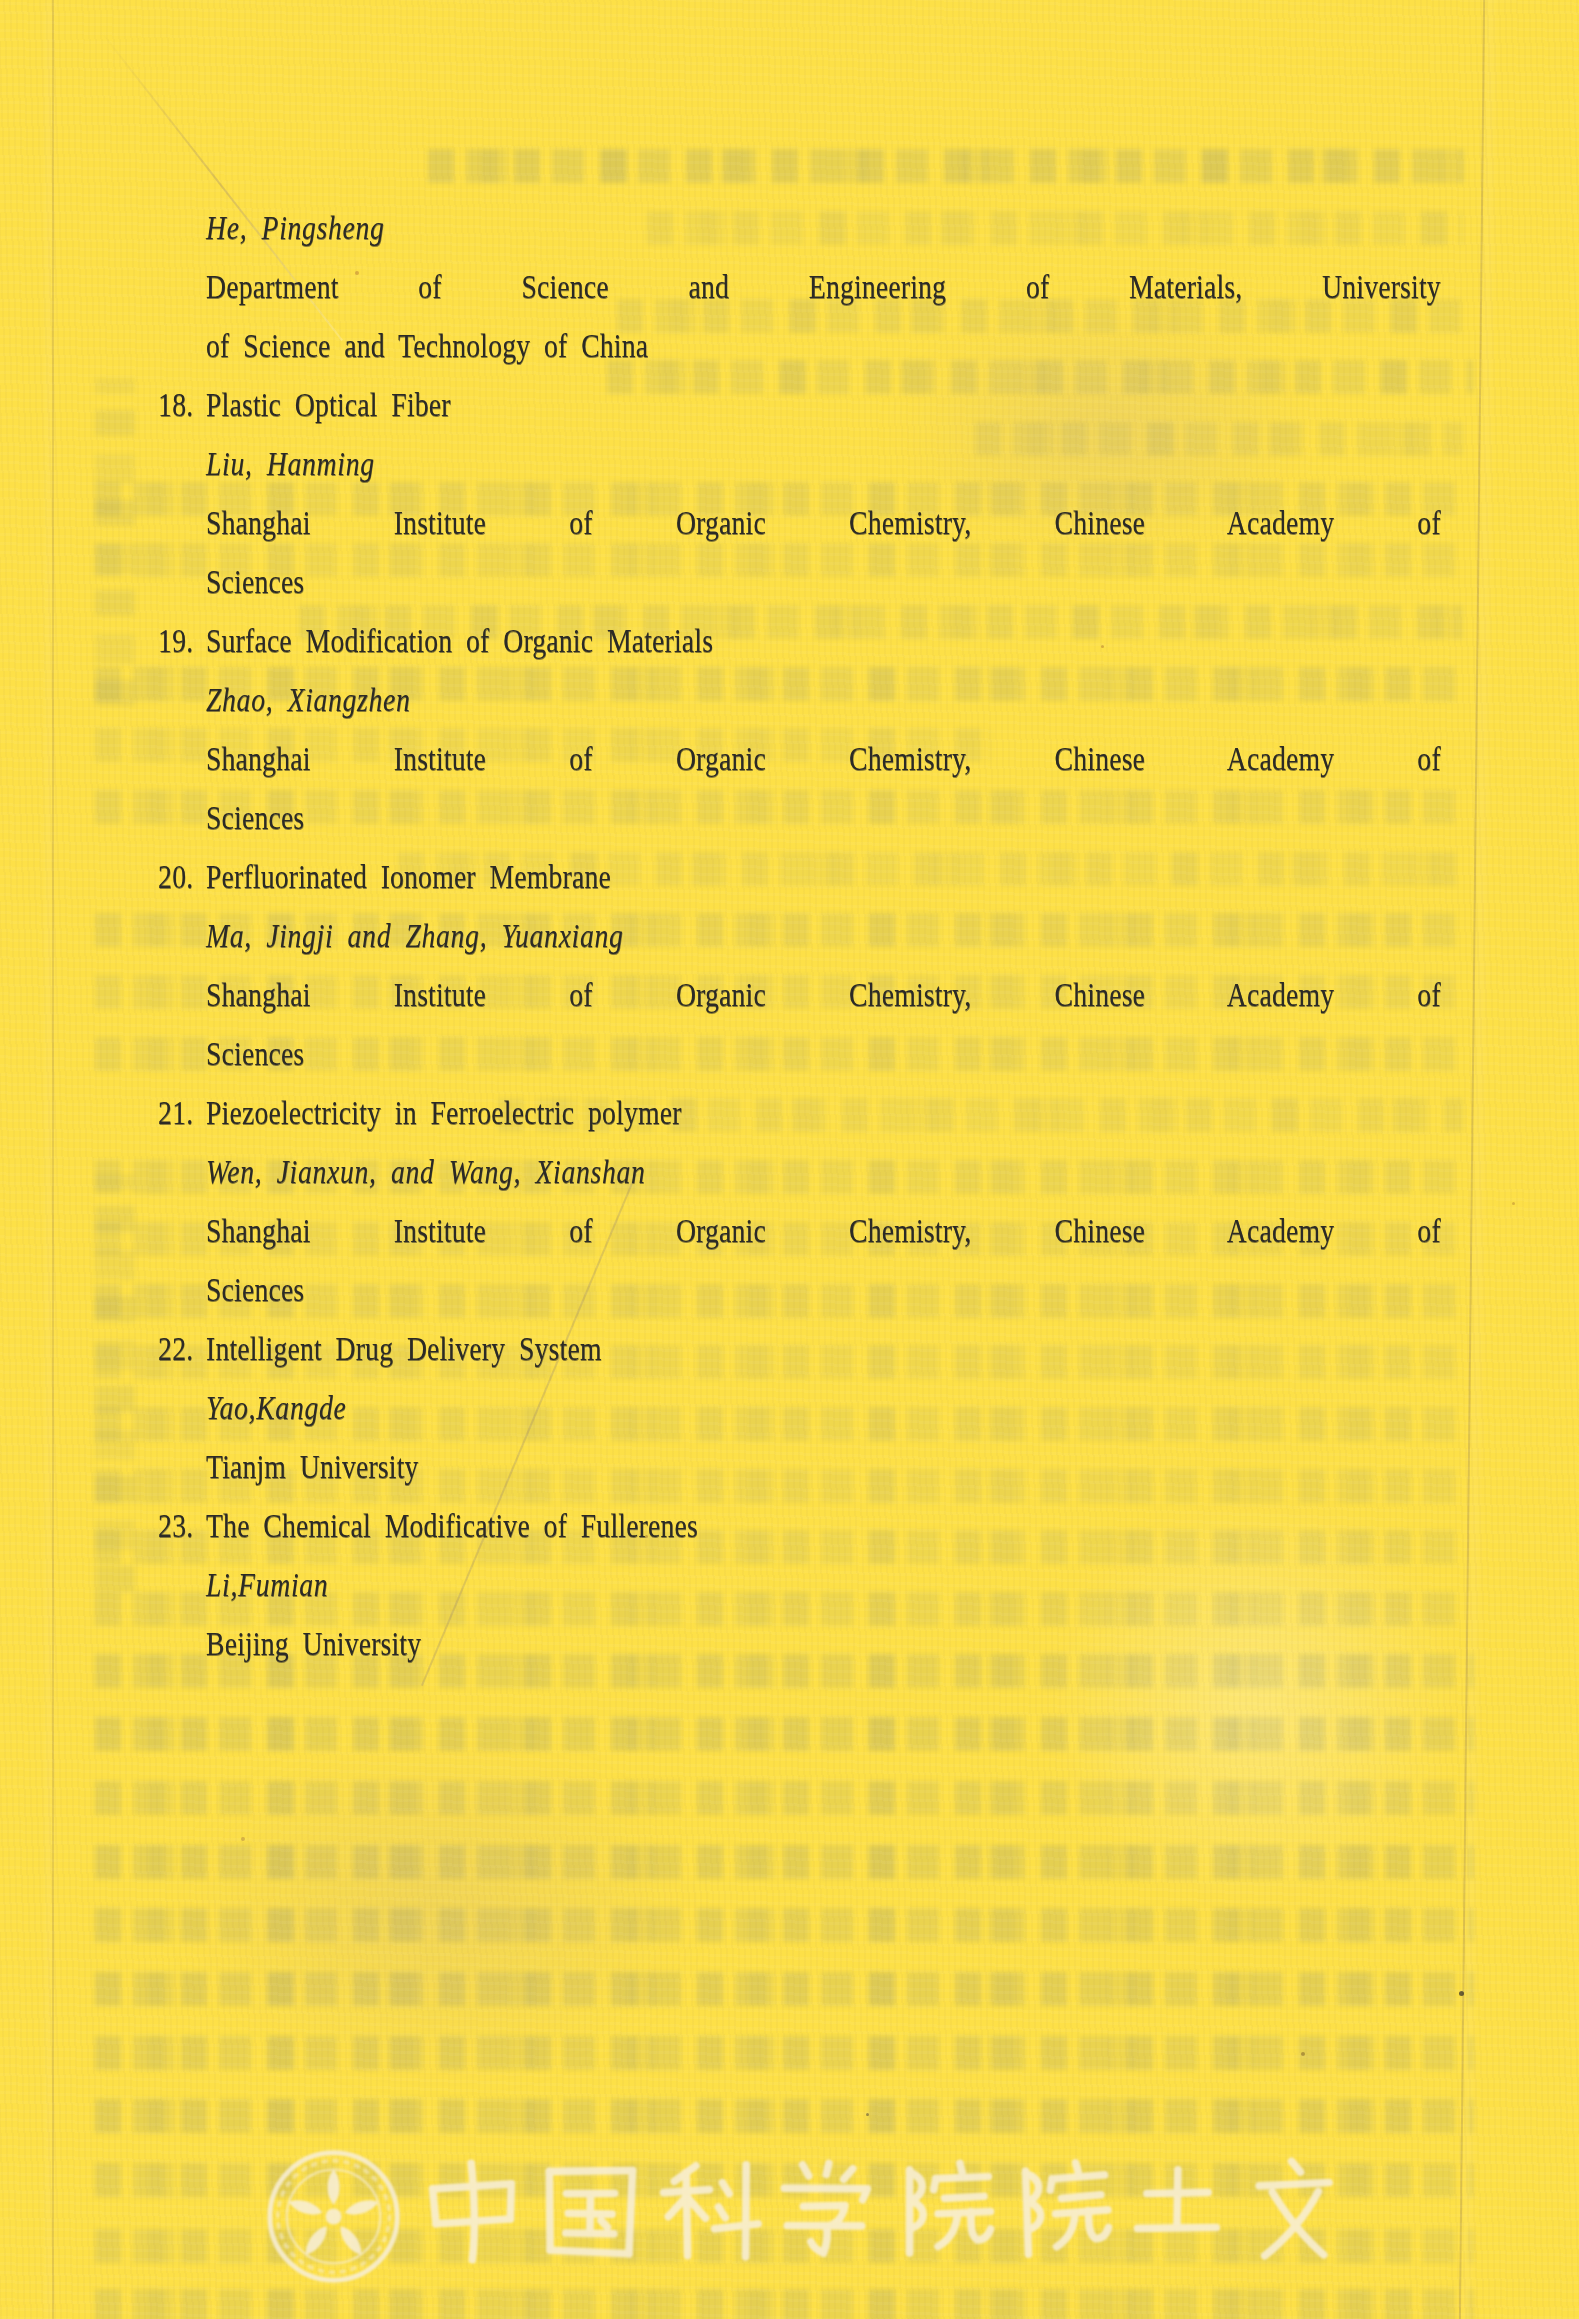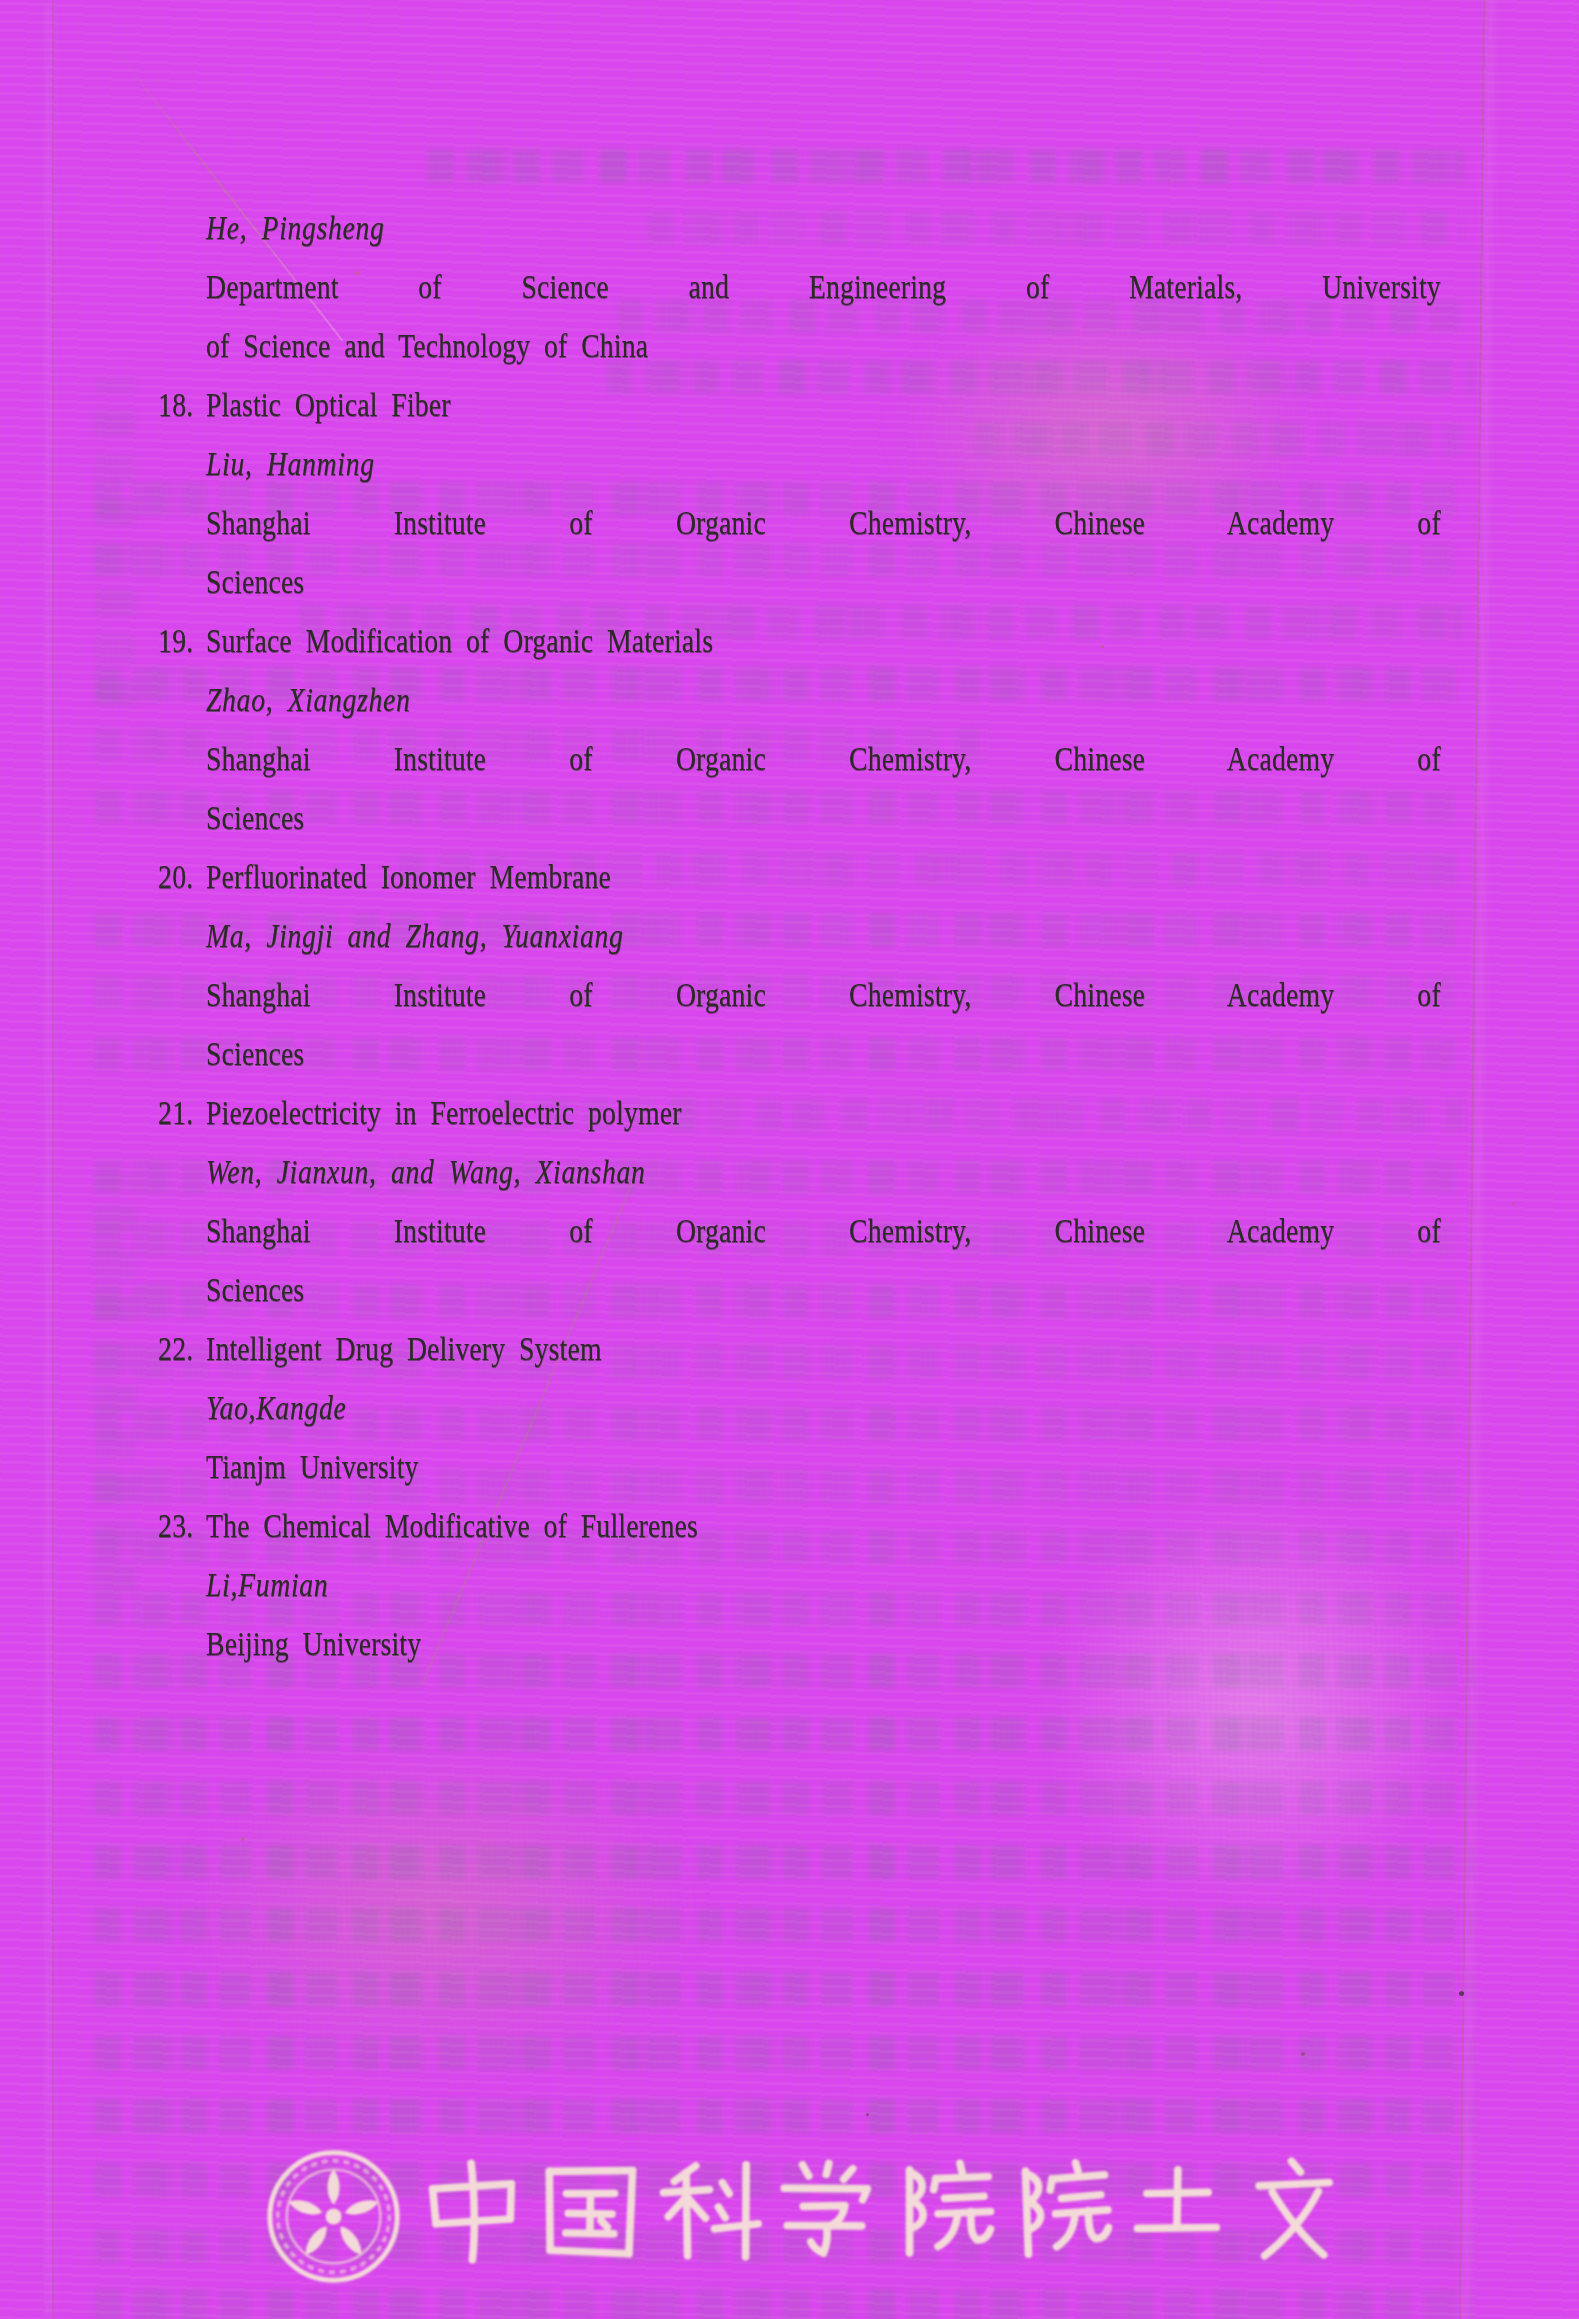--- a/index.html
+++ b/index.html
@@ -3,21 +3,21 @@
 <meta charset="utf-8">
 <style>
   html,body{margin:0;padding:0;}
   body{
     width:1579px;height:2319px;position:relative;overflow:hidden;
     font-family:"Liberation Serif","DejaVu Serif",serif;
   }
   
   .page{
     position:absolute;inset:0;
-    background-color:#d946ef;
+    background-color:#fde047;
     background-image:
       radial-gradient(1095px 697px at 12% 6%, rgba(250,242,221,.55), rgba(250,242,221,0) 60%),
       radial-gradient(796px 1194px at 100% 42%, rgba(248,238,214,.40), rgba(248,238,214,0) 65%),
       radial-gradient(1493px 896px at 50% 118%, rgba(150,120,78,.16), rgba(150,120,78,0) 60%),
       linear-gradient(90deg, #efe3c4 0px, #ead candidates 0,#eadbb6 45px, #d9c294 72px, rgba(217,194,148,0) 134px),
       linear-gradient(180deg, rgba(120,95,60,.10), rgba(120,95,60,0) 14px),
       linear-gradient(180deg, #e8d6b0 0%, #e4d0a8 35%, #e1cca2 70%, #dcc69a 100%);
   }
   .grain{
     position:absolute;inset:0;pointer-events:none;

